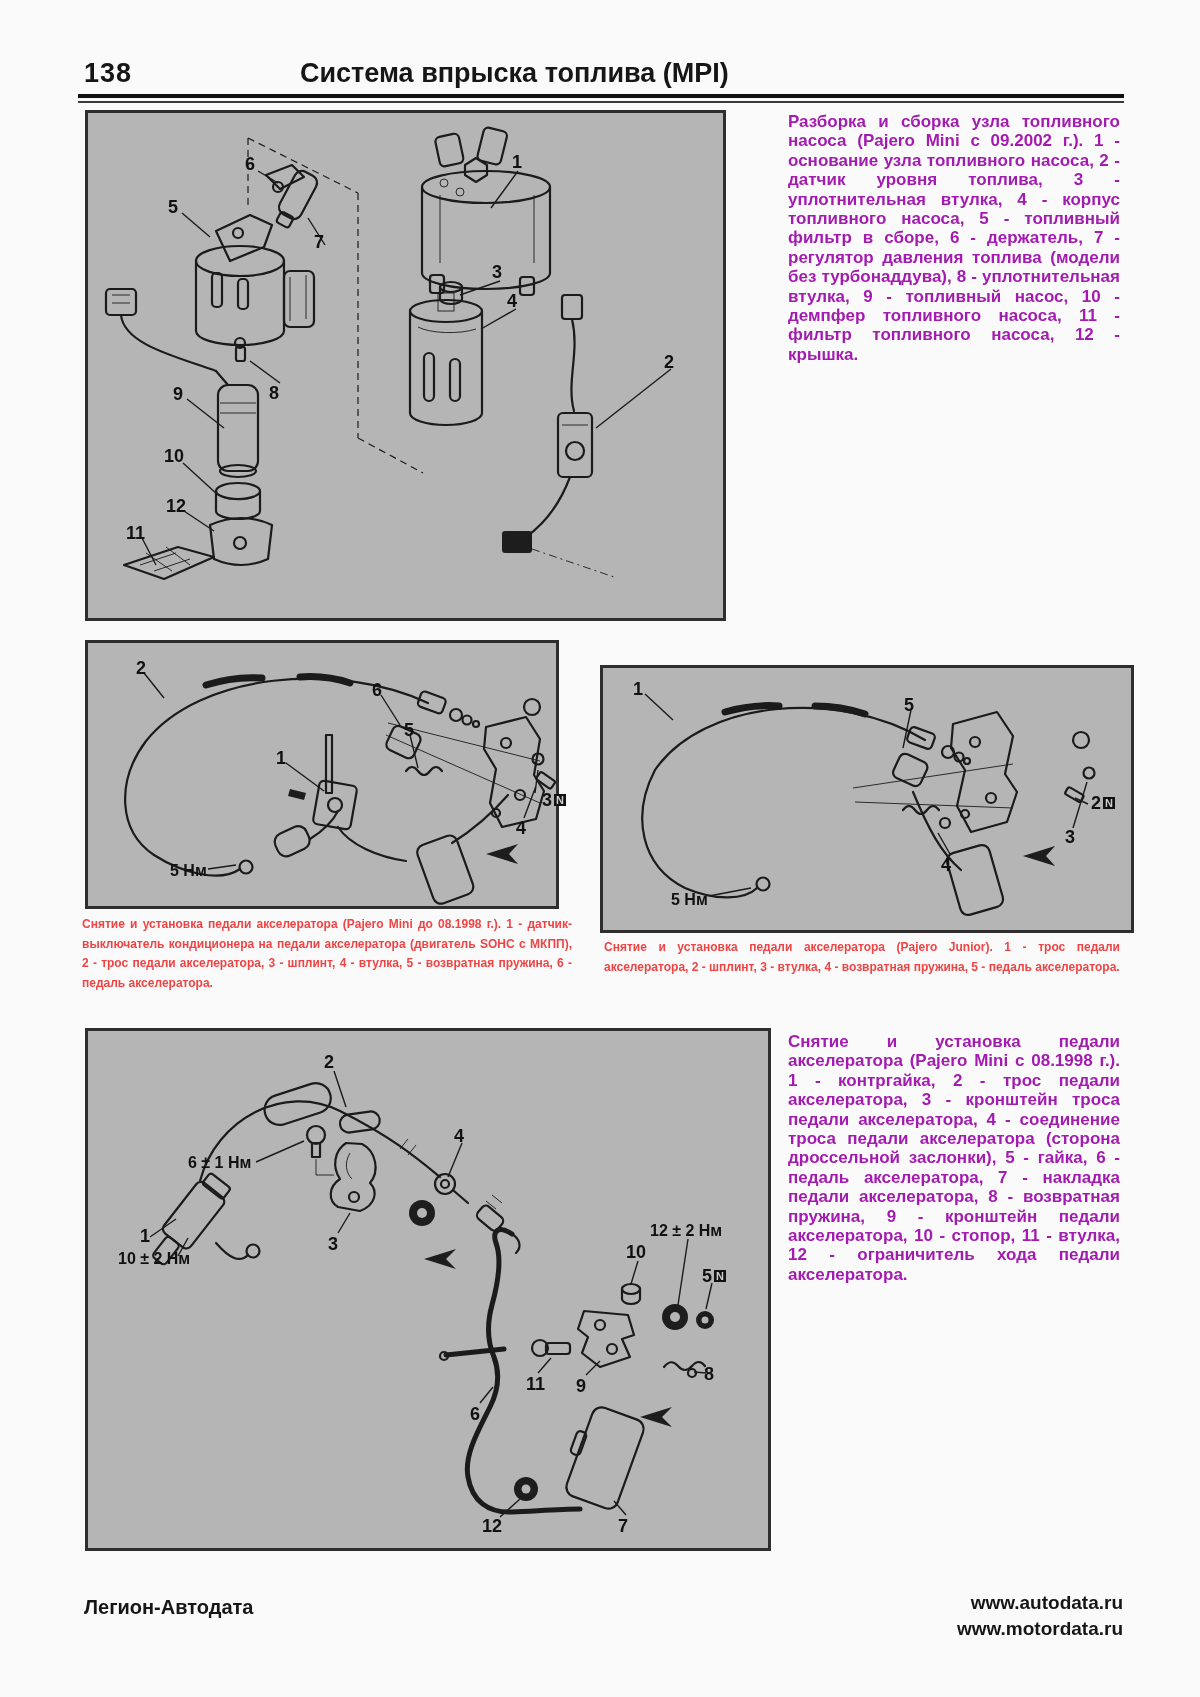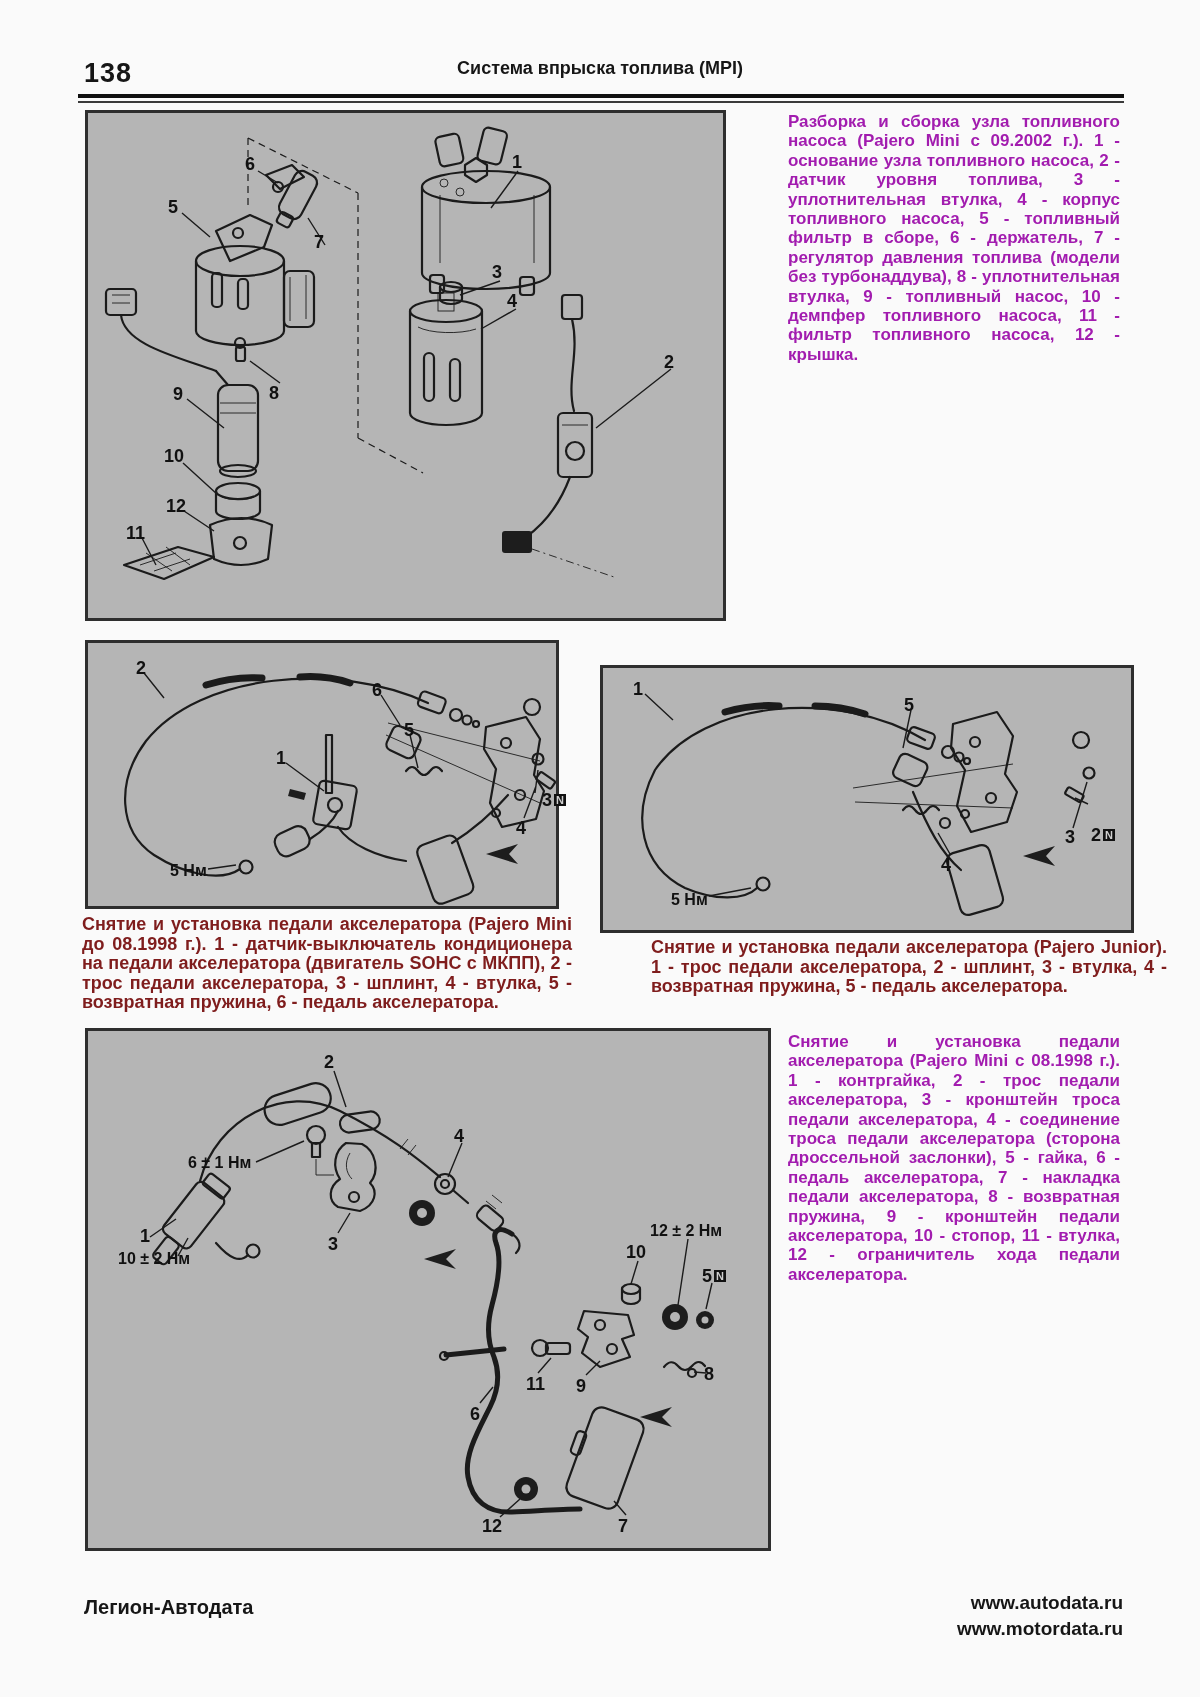--- a/index.html
+++ b/index.html
@@ -4,32 +4,32 @@
 <style>
   html,body{margin:0;padding:0;}
   body{
     width:1200px;height:1697px;position:relative;overflow:hidden;
     background:#fafafa;color:#161616;
     font-family:"Liberation Sans","DejaVu Sans",sans-serif;
     -webkit-font-smoothing:antialiased;
   }
   .abs{position:absolute;}
   .hdr-num{font-size:27px;font-weight:bold;letter-spacing:1px;}
-  .hdr-title{font-size:18px;font-weight:bold;text-align:center;}
+  .hdr-title{font-size:27px;font-weight:bold;}
   .rule{background:#101010;}
   .panel{
     position:absolute;background:#b5b5b5;border:3px solid #2e2e2e;
   }
   .desc{
     position:absolute;font-size:17px;line-height:19.4px;font-weight:bold;
     text-align:justify;color:#a21caf;
   }
   .caption{
-    position:absolute;font-size:18px;line-height:19.6px;font-weight:bold;
-    text-align:justify;color:#7f1d1d;
+    position:absolute;font-size:12px;line-height:19.6px;font-weight:bold;
+    text-align:justify;color:#ef4444;
   }
   .co{
     position:absolute;font-size:18px;font-weight:bold;color:#111;
     line-height:18px;white-space:nowrap;
   }
   .torq{
     position:absolute;font-size:16px;font-weight:bold;color:#111;
     line-height:16px;white-space:nowrap;
   }
   .nmark{
@@ -275,29 +275,29 @@
     <g>
       <path class="s" d="M310,124 C325,160 338,185 358,202"></path>
       <g transform="rotate(-16 372 212)">
           <rect class="s" x="350" y="180" width="44" height="64" rx="8" fill="url(#h2)"></rect>
         </g>
     </g>
     <path class="dk" d="M452,178 L420,188 L452,198 L443,188 Z"></path>
     <path class="ld" d="M42,26 L70,52 M485,136 L472,130 M470,160 L484,114 M347,186 L335,165 M308,42 L300,80 M106,228 L148,220"></path>
   </svg>
   <span class="co" style="left:30px;top:12px;">1</span>
-  <span class="co" style="left:488px;top:126px;margin-top:32px;"><span>2</span><span class="nmark">N</span></span>
+  <span class="co" style="left:488px;top:126px;"><span>2</span><span class="nmark">N</span></span>
   <span class="co" style="left:462px;top:160px;">3</span>
   <span class="co" style="left:338px;top:188px;">4</span>
   <span class="co" style="left:301px;top:28px;">5</span>
   <span class="torq" style="left:68px;top:224px;">5 Нм</span>
 </div>
 
 <div class="caption" style="left:82px;top:915px;width:490px;">Снятие и установка педали акселератора (Pajero Mini до 08.1998 г.). 1 - датчик-выключатель кондиционера на педали акселератора (двигатель SOHC с МКПП), 2 - трос педали акселератора, 3 - шплинт, 4 - втулка, 5 - возвратная пружина, 6 - педаль акселератора.</div>
-<div class="caption" style="left:604px;top:938px;width:516px;margin-left:47px;">Снятие и установка педали акселератора (Pajero Junior). 1 - трос педали акселератора, 2 - шплинт, 3 - втулка, 4 - возвратная пружина, 5 - педаль акселератора.</div>
+<div class="caption" style="left:604px;top:938px;width:516px;">Снятие и установка педали акселератора (Pajero Junior). 1 - трос педали акселератора, 2 - шплинт, 3 - втулка, 4 - возвратная пружина, 5 - педаль акселератора.</div>
 
 <div class="panel" style="left:85px;top:1028px;width:680px;height:517px;">
   <svg class="art" width="680" height="517" viewBox="0 0 680 517">
     <defs>
       <pattern id="h3" patternUnits="userSpaceOnUse" width="6" height="6" patternTransform="rotate(45)">
         <rect width="6" height="6" fill="#a3a3a3"></rect>
         <line x1="0" y1="0" x2="0" y2="6" stroke="#242424" stroke-width="2"></line>
       </pattern>
     </defs>
     <g>

